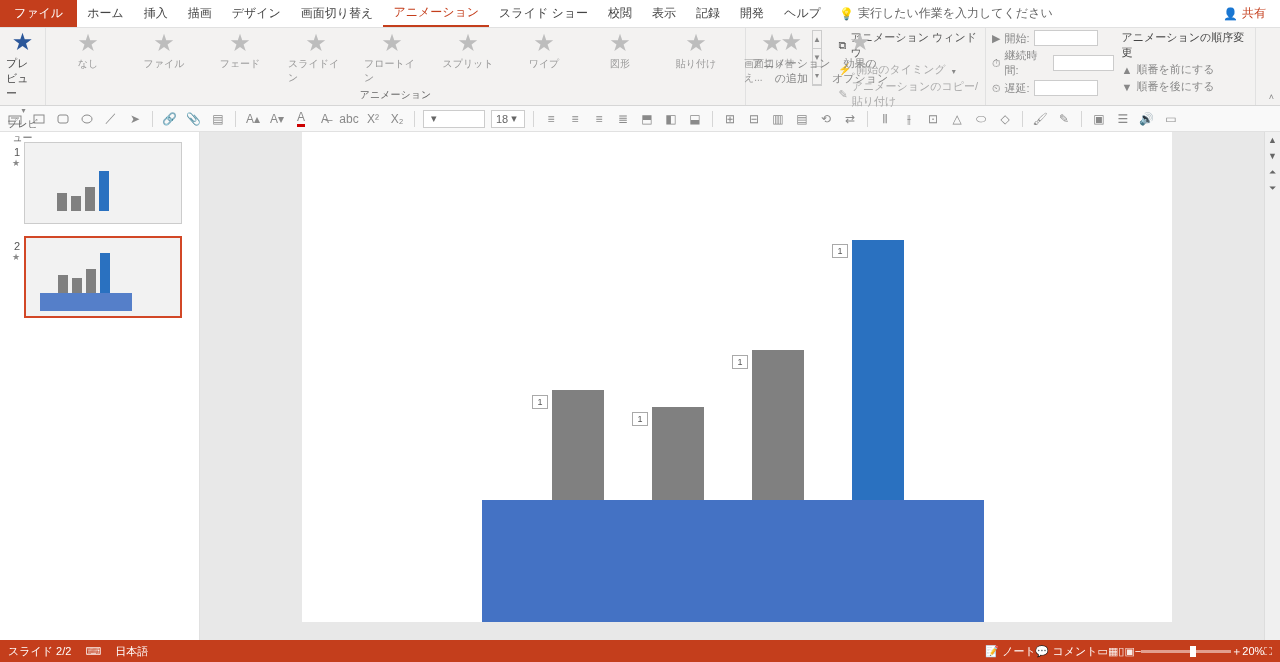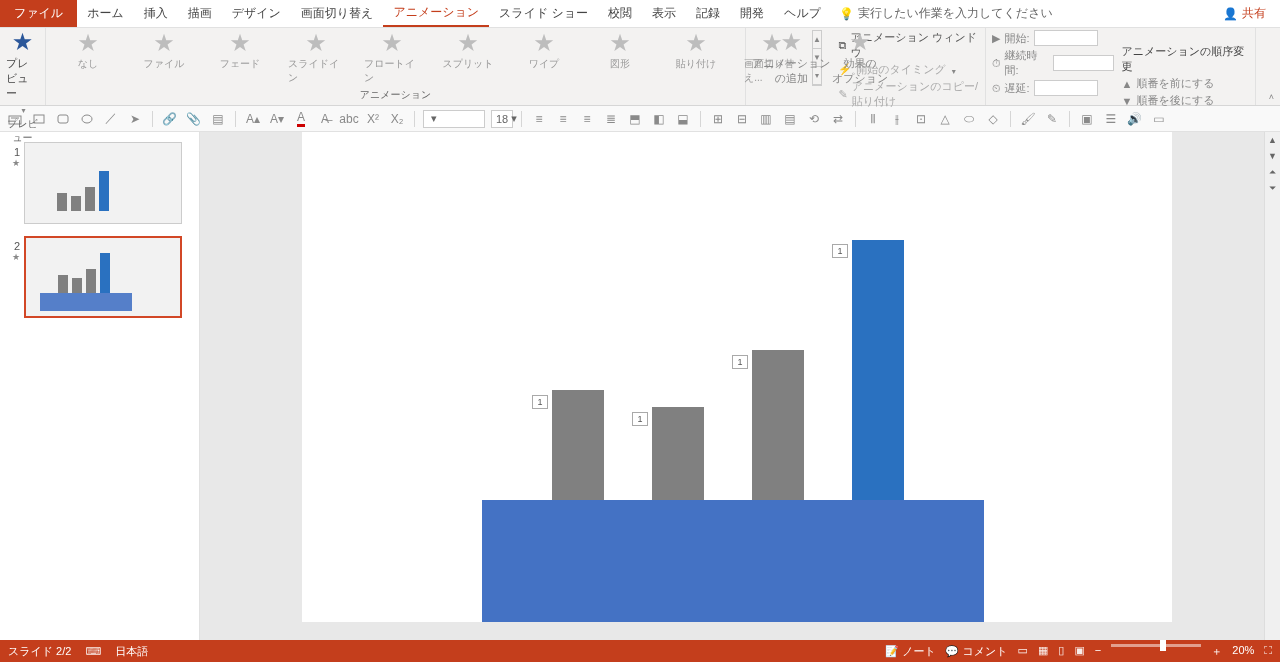--- a/index.html
+++ b/index.html
@@ -38,21 +38,21 @@
 .adv-body { display: flex; gap: 8px; align-items: flex-start; }
 .small-list { display: flex; flex-direction: column; gap: 2px; font-size: 11px; }
 .small-list-row { display: flex; align-items: center; gap: 4px; color: #555; }
 .small-list-row.disabled { color: #aaa; }
 
 .timing-group { width: 270px; }
 .timing-body { display: flex; gap: 8px; align-items: flex-start; font-size: 11px; }
 .timing-col { display: flex; flex-direction: column; gap: 2px; }
 .timing-row { display: flex; align-items: center; gap: 4px; color: #888; }
 .spin { width: 64px; height: 16px; border: 1px solid #ccc; background: #fff; }
-.reorder-title { color: #444; margin-top: 14px; }
+.reorder-title { color: #444; }
 .collapse { position: absolute; right: 6px; bottom: 3px; font-size: 9px; color: #888; }
 
 
 .toolbar2 { height: 26px; background: #f9f9f9; border-bottom: 1px solid #e1e1e1; display: flex; align-items: center; gap: 6px; padding: 0 6px; }
 .tb-icon { width: 18px; height: 18px; display: flex; align-items: center; justify-content: center; color: #8a8a8a; font-size: 12px; }
 .tb-sep { width: 1px; height: 16px; background: #d6d6d6; margin: 0 2px; }
 .tb-combo { height: 18px; border: 1px solid #ccc; background: #fff; font-size: 11px; display: flex; align-items: center; padding: 0 4px; color: #666; }
 
 
 .main { display: flex; height: 508px; }
@@ -72,21 +72,21 @@
 .bars-stage { position: absolute; left: 180px; top: 110px; width: 510px; height: 380px; }
 .bar-shape { position: absolute; background: #808080; }
 .bar-shape.blue { background: #2a71c0; }
 .anim-tag { position: absolute; width: 16px; height: 14px; border: 1px solid #a9a9a9; background: #fff; font-size: 9px; display: flex; align-items: center; justify-content: center; color: #555; }
 .base-rect { position: absolute; background: #4472c4; }
 .vscroll { position: absolute; right: 0; top: 0; bottom: 0; width: 16px; background: #f0f0f0; border-left: 1px solid #ddd; }
 .vscroll .arr { height: 16px; display: flex; align-items: center; justify-content: center; font-size: 9px; color: #666; }
 
 
 .status { height: 22px; background: #c43e1c; color: #fff; display: flex; align-items: center; font-size: 11px; padding: 0 8px; gap: 14px; }
-.status-right { margin-left: auto; display: flex; gap: 10px; }
+.status-right { margin-left: auto; display: flex; align-items: center; }
 .zoom-slider { width: 90px; height: 3px; background: rgba(255,255,255,.5); position: relative; }
 .zoom-slider .knob { position: absolute; left: 54%; top: -4px; width: 6px; height: 11px; background: #fff; }
 .icon-sm { opacity: .9; }
 
 svg.shape { display: block; }
 </style>
 </head>
 <body>
 
 <div class="titlebar">
@@ -280,21 +280,21 @@
   <span class="tb-icon">A▾</span>
   <span class="tb-icon">
       <span style="border-bottom:3px solid #c00;">A</span>
     </span>
   <span class="tb-icon">A̶</span>
   <span class="tb-icon">abc</span>
   <span class="tb-icon">X²</span>
   <span class="tb-icon">X₂</span>
   <span class="tb-sep"></span>
   <div class="tb-combo" style="width:62px;">&nbsp;▾</div>
-  <div class="tb-combo" style="width:22px;"><span>18</span>&nbsp;▾</div>
+  <div class="tb-combo" style="width:34px;"><span>18</span>&nbsp;▾</div>
   <span class="tb-sep"></span>
   <span class="tb-icon">≡</span>
   <span class="tb-icon">≡</span>
   <span class="tb-icon">≡</span>
   <span class="tb-icon">≣</span>
   <span class="tb-icon">⬒</span>
   <span class="tb-icon">◧</span>
   <span class="tb-icon">⬓</span>
   <span class="tb-sep"></span>
   <span class="tb-icon">⊞</span>

